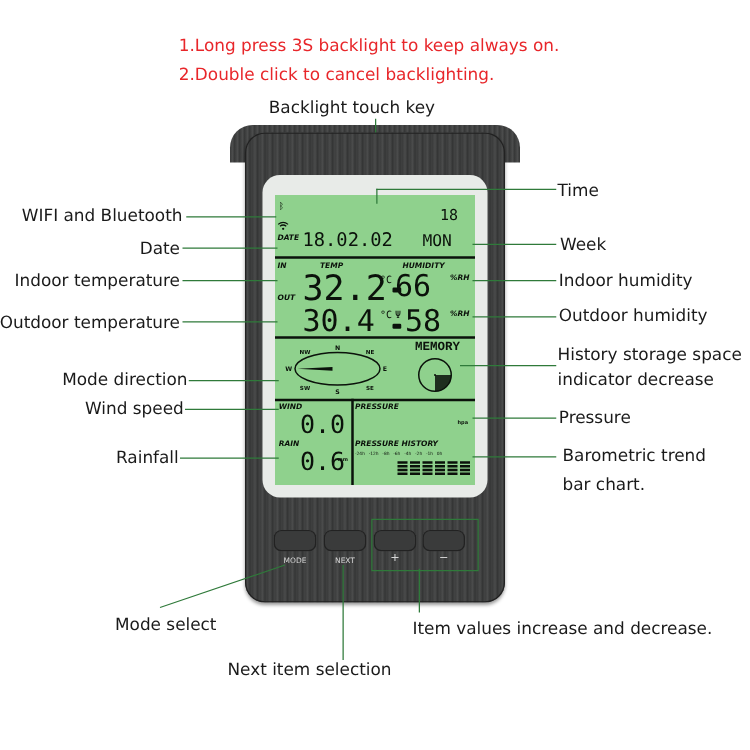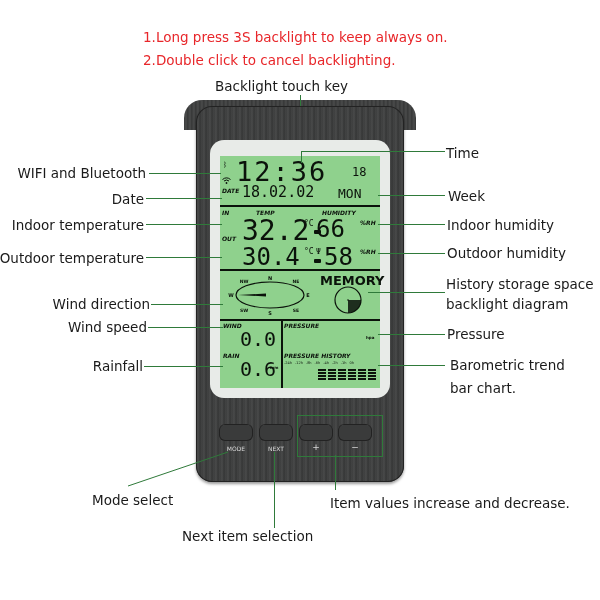--- a/index.html
+++ b/index.html
@@ -40,21 +40,20 @@
 <div class="lcd">
 
   <div style="position:absolute;left:3px;top:5px;font-size:7px;">ᛒ</div>
   <div style="position:absolute;left:2px;top:13px;">
     <svg width="9" height="7" viewBox="0 0 9 7">
         <path d="M0.5 2.5 Q4.5 -0.8 8.5 2.5" stroke="#0b120b" fill="none" stroke-width="1"></path>
         <path d="M2 4 Q4.5 2 7 4" stroke="#0b120b" fill="none" stroke-width="1"></path>
         <circle cx="4.5" cy="6" r="0.9" fill="#0b120b"></circle>
       </svg>
   </div>
-  <div class="seg" style="left:16px;top:2px;font-size:27px;letter-spacing:2px;">12:36</div>
   <div class="seg" style="left:132px;top:10px;font-size:12px;">18</div>
   <div class="tiny" style="left:2px;top:32px;">DATE</div>
   <div class="seg" style="left:22px;top:29px;font-size:15px;">18.02.02</div>
   <div class="seg" style="left:118px;top:31px;font-size:13px;">MON</div>
   <div class="hr" style="top:49px"></div>
 
   <div class="tiny" style="left:2px;top:54px;">IN</div>
   <div class="tiny" style="left:36px;top:54px;">TEMP</div>
   <div class="tiny" style="left:102px;top:54px;">HUMIDITY</div>
   <div class="seg" style="left:22px;top:61px;font-size:28px;">32.2</div>
@@ -77,21 +76,21 @@
     <text x="44" y="6" font-size="5" text-anchor="middle" fill="#0b120b" font-family="DejaVu Sans" font-weight="bold">N</text>
     <text x="70" y="9" font-size="4.5" text-anchor="middle" fill="#0b120b" font-family="DejaVu Sans" font-weight="bold">NE</text>
     <text x="82" y="23" font-size="5" text-anchor="middle" fill="#0b120b" font-family="DejaVu Sans" font-weight="bold">E</text>
     <text x="70" y="38" font-size="4.5" text-anchor="middle" fill="#0b120b" font-family="DejaVu Sans" font-weight="bold">SE</text>
     <text x="44" y="41" font-size="5" text-anchor="middle" fill="#0b120b" font-family="DejaVu Sans" font-weight="bold">S</text>
     <text x="18" y="38" font-size="4.5" text-anchor="middle" fill="#0b120b" font-family="DejaVu Sans" font-weight="bold">SW</text>
     <text x="5" y="23" font-size="5" text-anchor="middle" fill="#0b120b" font-family="DejaVu Sans" font-weight="bold">W</text>
     <text x="18" y="9" font-size="4.5" text-anchor="middle" fill="#0b120b" font-family="DejaVu Sans" font-weight="bold">NW</text>
   </svg>
 
-  <div class="tiny" style="left:100px;top:118px;font-size:13px;font-style:normal;">MEMORY</div>
+  <div class="tiny" style="left:112px;top:118px;font-size:10px;font-style:normal;font-family:Liberation Mono, monospace;">MEMORY</div>
   <svg style="position:absolute;left:106px;top:127px" width="44" height="34" viewBox="0 0 44 34">
     <circle cx="22" cy="17" r="13" stroke="#0b120b" stroke-width="1.2" fill="none"></circle>
     <path d="M22 17 L35 17 A13 13 0 0 1 22 30 Z" fill="#0b120b" opacity="0.85"></path>
     <circle cx="22" cy="17" r="0.8" fill="#0b120b"></circle>
   </svg>
   <div class="hr" style="top:163px"></div>
 
   <div style="position:absolute;left:61px;top:163px;width:2px;height:69px;background:#0b120b;"></div>
   <div class="tiny" style="left:3px;top:167px;">WIND</div>
   <div class="seg" style="left:20px;top:173px;font-size:20px;">0.0</div>
@@ -163,39 +162,39 @@
 <div style="position:absolute;left:297px;top:415px;width:84px;height:40px;border:1px solid #2f7a3a;"></div>
 
 <div class="lbl r" style="right:454px;top:165px">WIFI and Bluetooth</div>
 <div class="line" style="left:149px;top:173px;width:72px;height:1px"></div>
 <div class="lbl r" style="right:456px;top:191px">Date</div>
 <div class="line" style="left:146px;top:198px;width:76px;height:1px"></div>
 <div class="lbl r" style="right:456px;top:217px">Indoor temperature</div>
 <div class="line" style="left:146px;top:224px;width:76px;height:1px"></div>
 <div class="lbl r" style="right:456px;top:250px">Outdoor temperature</div>
 <div class="line" style="left:146px;top:257px;width:76px;height:1px"></div>
-<div class="lbl r" style="right:450px;top:296px">Wind direction</div>
+<div class="lbl r" style="right:450px;top:296px">Mode direction</div>
 <div class="line" style="left:151px;top:304px;width:72px;height:1px"></div>
 <div class="lbl r" style="right:453px;top:319px">Wind speed</div>
 <div class="line" style="left:148px;top:327px;width:75px;height:1px"></div>
 <div class="lbl r" style="right:457px;top:358px">Rainfall</div>
 <div class="line" style="left:144px;top:366px;width:79px;height:1px"></div>
 
 <div class="line" style="left:301px;top:151px;width:144px;height:1px"></div>
 <div class="line" style="left:301px;top:151px;width:1px;height:12px"></div>
 <div class="lbl" style="left:446px;top:145px">Time</div>
 <div class="line" style="left:378px;top:195px;width:67px;height:1px"></div>
 <div class="lbl" style="left:448px;top:188px">Week</div>
 <div class="line" style="left:378px;top:224px;width:67px;height:1px"></div>
 <div class="lbl" style="left:447px;top:217px">Indoor humidity</div>
 <div class="line" style="left:378px;top:253px;width:67px;height:1px"></div>
 <div class="lbl" style="left:447px;top:245px">Outdoor humidity</div>
 <div class="line" style="left:368px;top:292px;width:77px;height:1px"></div>
 <div class="lbl" style="left:446px;top:276px">History storage space</div>
-<div class="lbl" style="left:446px;top:296px">backlight diagram</div>
+<div class="lbl" style="left:446px;top:296px">indicator decrease</div>
 <div class="line" style="left:378px;top:334px;width:67px;height:1px"></div>
 <div class="lbl" style="left:447px;top:326px">Pressure</div>
 <div class="line" style="left:378px;top:365px;width:67px;height:1px"></div>
 <div class="lbl" style="left:450px;top:357px">Barometric trend</div>
 <div class="lbl" style="left:450px;top:380px">bar chart.</div>
 
 <svg style="position:absolute;left:120px;top:450px" width="110" height="40">
     <line x1="108" y1="2" x2="8" y2="36" stroke="#2f7a3a" stroke-width="1"></line>
   </svg>
 <div class="lbl" style="left:92px;top:492px">Mode select</div>

